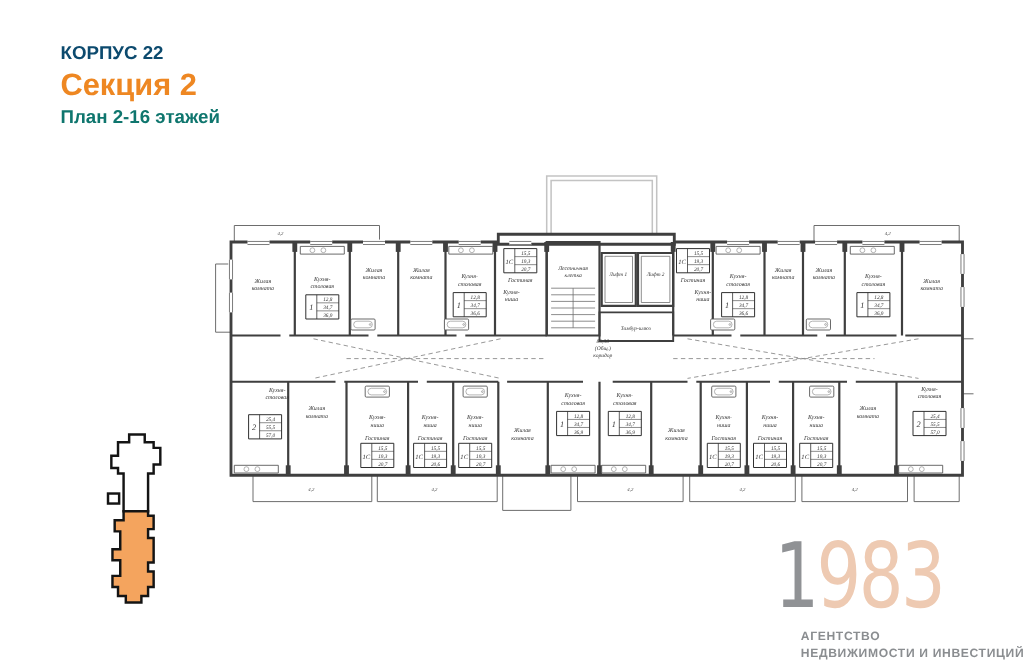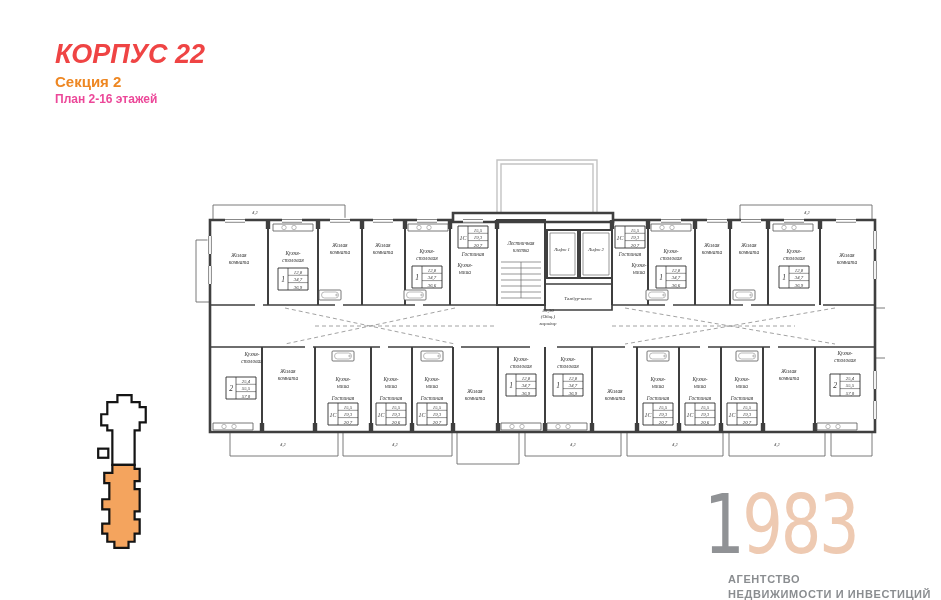--- a/index.html
+++ b/index.html
@@ -1,22 +1,22 @@
 <!DOCTYPE html>
 <html><head>
 <meta charset="utf-8">
 <style>
   html,body{margin:0;padding:0;background:#fff;}
   .page{position:relative;width:941px;height:600px;background:#fff;overflow:hidden;
         font-family:"Liberation Sans",sans-serif;}
   
   .hdr{position:absolute;left:55px;top:38px;}
-  .hdr .t1{font-size:27px;font-weight:bold;color:#ef4444;line-height:1.25;font-style:italic;}
-  .hdr .t2{font-size:15px;font-weight:bold;color:#ee8722;line-height:1.3;}
-  .hdr .t3{font-size:12px;font-weight:bold;color:#ec4899;line-height:1.35;}
+  .hdr .t1{font-size:17px;font-weight:bold;color:#0c4a6e;line-height:1.25;}
+  .hdr .t2{font-size:28px;font-weight:bold;color:#ee8722;line-height:1.3;}
+  .hdr .t3{font-size:17px;font-weight:bold;color:#0f766e;line-height:1.35;}
   
   .plan{position:absolute;left:195px;top:145px;width:690px;height:325px;}
   .plan path,.plan rect,.plan line{vector-effect:non-scaling-stroke;}
   .wall{stroke:#3f3f3f;stroke-width:2.6;fill:#fff;}
   .wall-thin{stroke:#3f3f3f;stroke-width:1.7;fill:none;}
   .wall-med{stroke:#3f3f3f;stroke-width:2;fill:none;}
   .lite{stroke:#6b6b6b;stroke-width:0.9;fill:#fff;}
   .step{stroke:#6b6b6b;stroke-width:0.7;fill:none;}
   .dash{stroke:#8a8a8a;stroke-width:0.8;fill:none;stroke-dasharray:4 3;}
   .canopy path{stroke:#c3c3c3;stroke-width:1.4;fill:none;}

